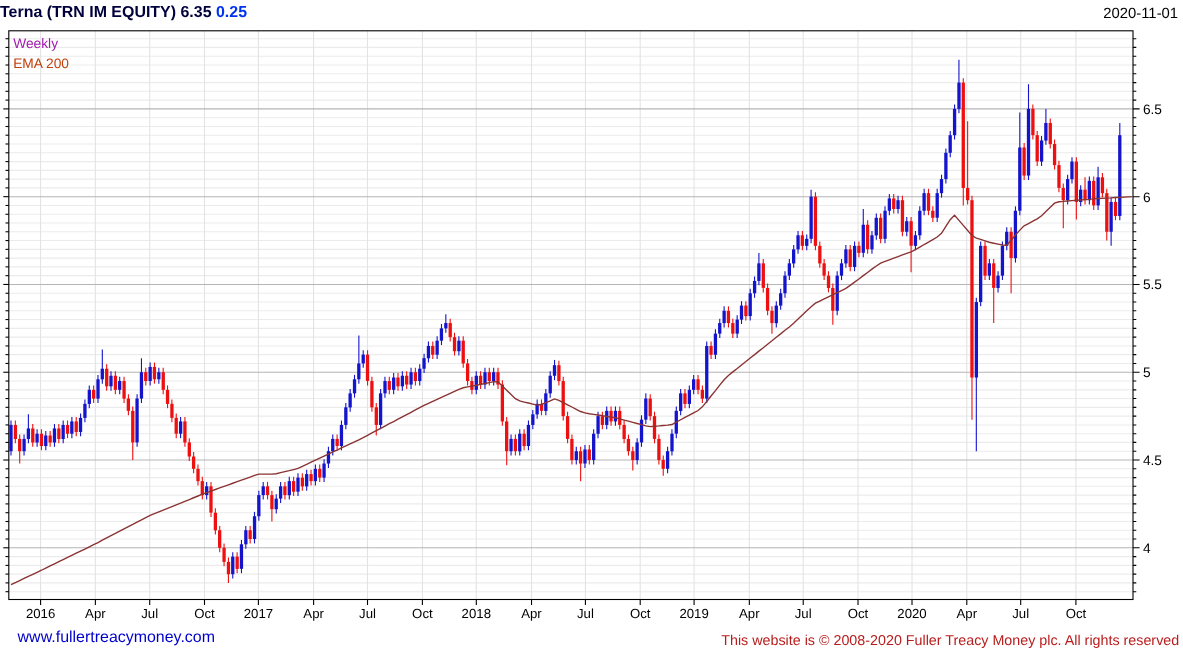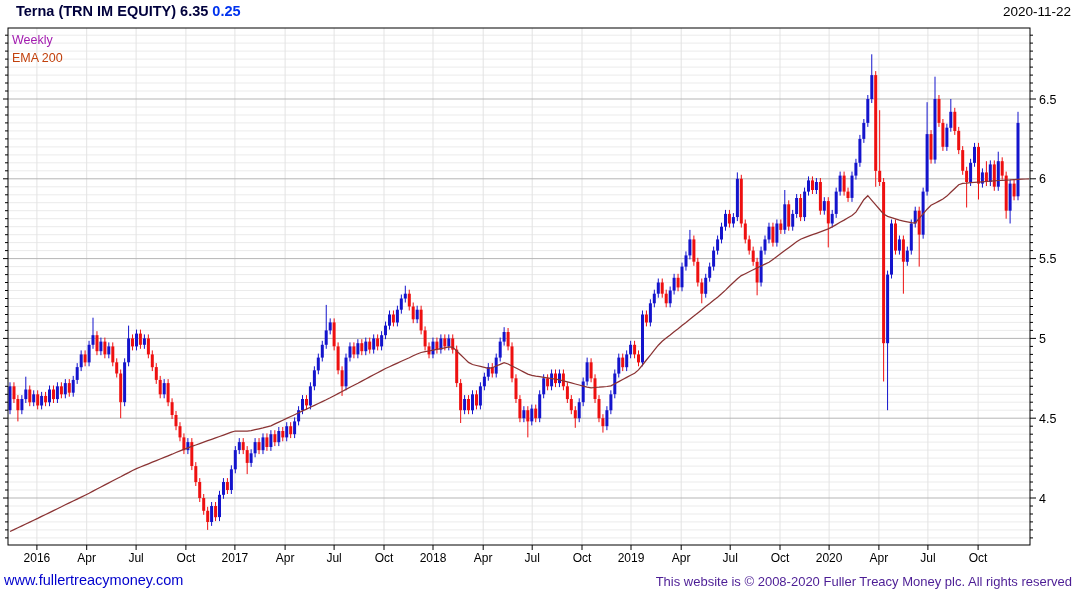--- a/index.html
+++ b/index.html
@@ -1,25 +1,25 @@
 <!DOCTYPE html>
 <html><head>
 <meta charset="utf-8">
 <style>
   html,body{margin:0;padding:0;background:#ffffff;}
   body{width:1075px;height:600px;overflow:hidden;position:relative;
        font-family:"Liberation Sans",sans-serif;}
   .abs{position:absolute;}
-  #title-bar{left:16px;top:3px;font-size:14.5px;font-weight:bold;color:#00003c;white-space:nowrap;}
+  #title-bar{left:0;top:3px;font-size:14.5px;font-weight:bold;color:#00003c;white-space:nowrap;}
   #title-bar .chg{color:#0033ee;}
   #chart-date{right:4px;top:4px;font-size:13.5px;color:#000000;}
   #legend{left:12px;top:31px;font-size:12.5px;line-height:18px;}
   #legend .lg1{color:#a21caf;}
   #legend .lg2{color:#c2410c;}
-  #footer-link{left:4px;top:572px;font-size:14.5px;color:#0000cc;text-decoration:none;cursor:pointer;}
+  #footer-link{left:16px;top:572px;font-size:14.5px;color:#0000cc;text-decoration:none;cursor:pointer;}
   #footer-copy{right:3px;top:574px;font-size:13px;color:#ababab;}
   #chart-wrap{left:0;top:0;width:1075px;height:600px;}
   svg text{font-family:"Liberation Sans",sans-serif;}
 </style>
 </head>
 <body>
 
 <div id="chart-wrap" class="abs">
   <svg id="chart-svg" width="1075" height="600">
       <g>
@@ -810,21 +810,21 @@
       <rect x="8" y="28" width="1022" height="517" fill="none" stroke="#000" stroke-width="1"></rect>
     </svg>
 </div>
 
 <div id="title-bar" class="abs" style="color: rgb(0, 0, 60);">
   <span>Terna (TRN IM EQUITY)</span>
   <span>6.35</span>
   <span class="chg" style="color: rgb(0, 51, 238);">0.25</span>
 </div>
 
-<div id="chart-date" class="abs">2020-11-22</div>
+<div id="chart-date" class="abs">2020-11-01</div>
 
 <div id="legend" class="abs">
   <div class="lg1">Weekly</div>
   <div class="lg2">EMA 200</div>
 </div>
 
 <a id="footer-link" class="abs" style="color: rgb(0, 0, 204);">www.fullertreacymoney.com</a>
-<div id="footer-copy" class="abs" style="color: #4c1d95;">This website is © 2008-2020 Fuller Treacy Money plc. All rights reserved</div>
+<div id="footer-copy" class="abs" style="color: #b91c1c;">This website is © 2008-2020 Fuller Treacy Money plc. All rights reserved</div>
 
 </body></html>

